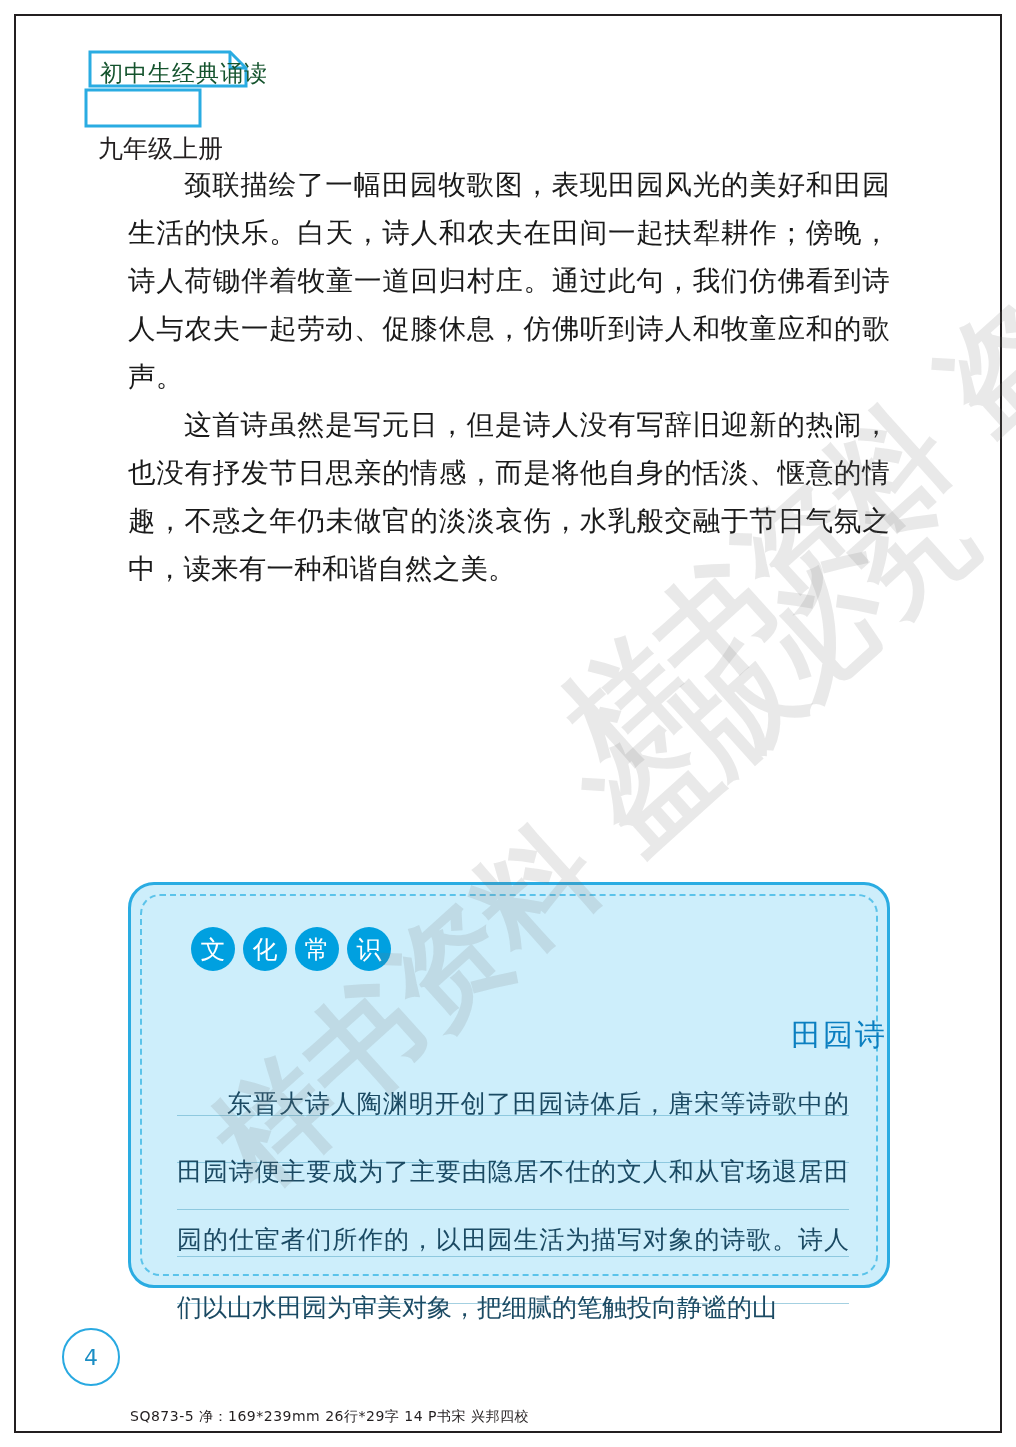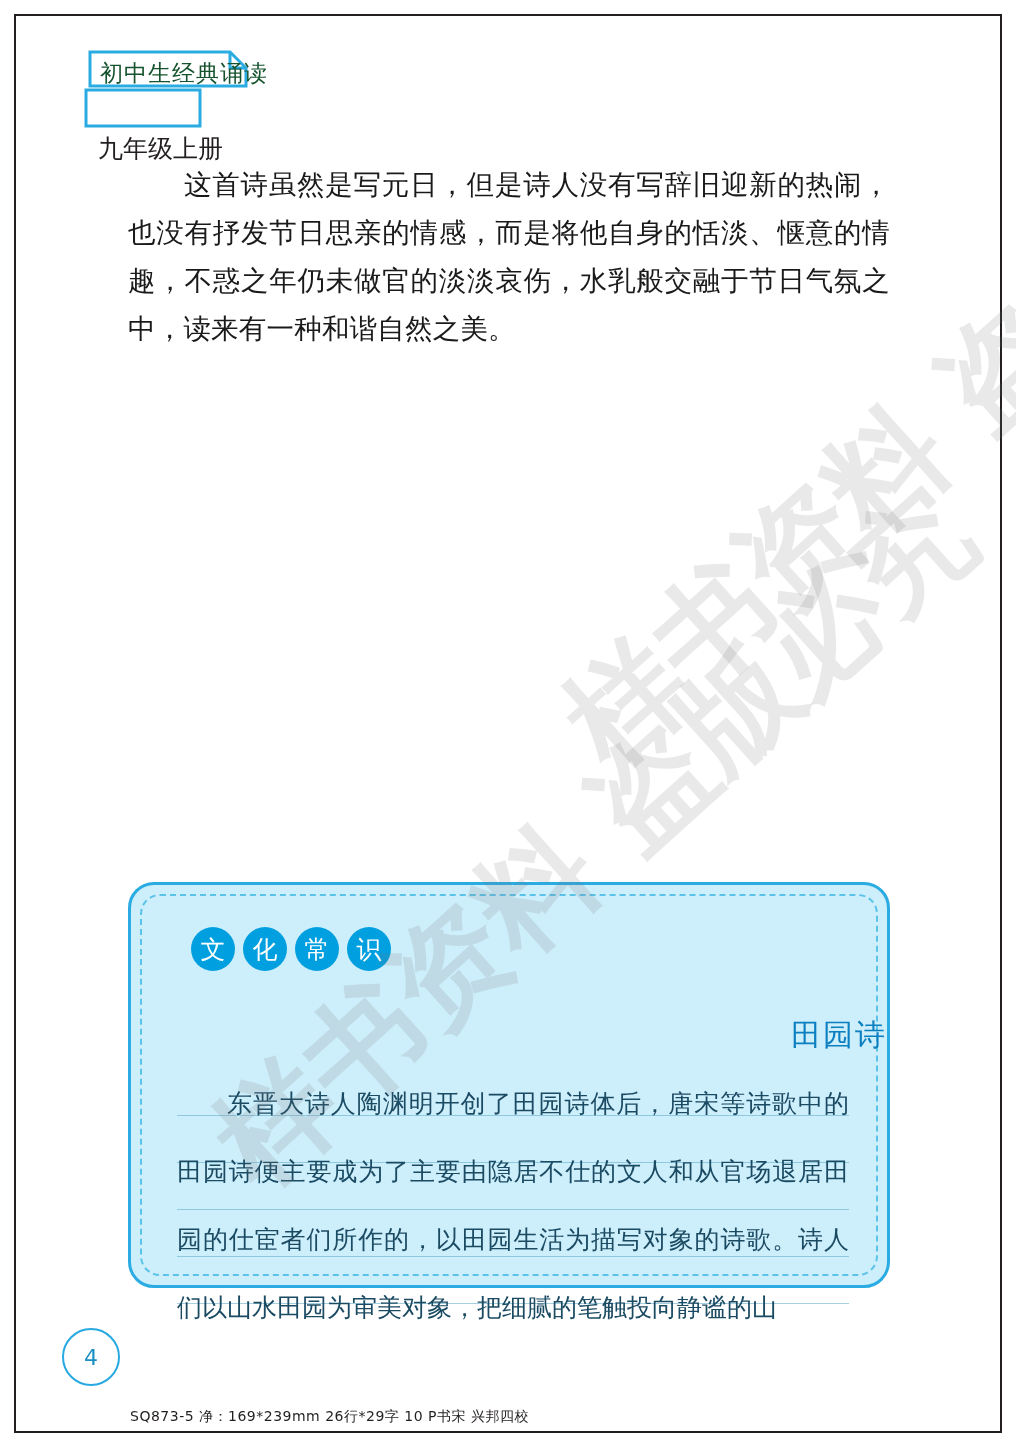--- a/index.html
+++ b/index.html
@@ -219,20 +219,21 @@
   <svg class="logo-shape" viewBox="0 0 180 86">
     <path d="M10 6 L150 6 L166 22 L166 40 L10 40 Z" fill="none" stroke="#2aace2" stroke-width="3"></path>
     <path d="M6 44 L120 44 L120 80 L6 80 Z" fill="none" stroke="#2aace2" stroke-width="3"></path>
     <path d="M150 6 L150 22 L166 22" fill="none" stroke="#2aace2" stroke-width="3"></path>
   </svg>
   <div class="logo-title">初中生经典诵读</div>
   <div class="logo-sub">九年级上册</div>
 </div>
 
 <div class="content">
+  <p class="para indent">颈联描绘了一幅田园牧歌图，表现田园风光的美好和田园生活的快乐。白天，诗人和农夫在田间一起扶犁耕作；傍晚，诗人荷锄伴着牧童一道回归村庄。通过此句，我们仿佛看到诗人与农夫一起劳动、促膝休息，仿佛听到诗人和牧童应和的歌声。</p>
   <p class="para indent">这首诗虽然是写元日，但是诗人没有写辞旧迎新的热闹，也没有抒发节日思亲的情感，而是将他自身的恬淡、惬意的情趣，不惑之年仍未做官的淡淡哀伤，水乳般交融于节日气氛之中，读来有一种和谐自然之美。</p>
 </div>
 
 <div class="watermark">
   <span class="wm1">样书资料 盗版必究</span>
   <span class="wm2">样书资料 盗版必究</span>
 </div>
 
 <div class="culture-box">
   <div class="culture-box-inner"></div>
@@ -241,13 +242,13 @@
     <div class="ch">化</div>
     <div class="ch">常</div>
     <div class="ch">识</div>
   </div>
   <div class="culture-title">田园诗</div>
   <div class="culture-body">东晋大诗人陶渊明开创了田园诗体后，唐宋等诗歌中的田园诗便主要成为了主要由隐居不仕的文人和从官场退居田园的仕宦者们所作的，以田园生活为描写对象的诗歌。诗人们以山水田园为审美对象，把细腻的笔触投向静谧的山</div>
 </div>
 
 <div class="page-number">4</div>
 
-<div class="footer-meta">SQ873-5    净：169*239mm    26行*29字      10 P书宋    兴邦四校</div>
+<div class="footer-meta">SQ873-5    净：169*239mm    26行*29字      14 P书宋    兴邦四校</div>
 
 </body></html>

